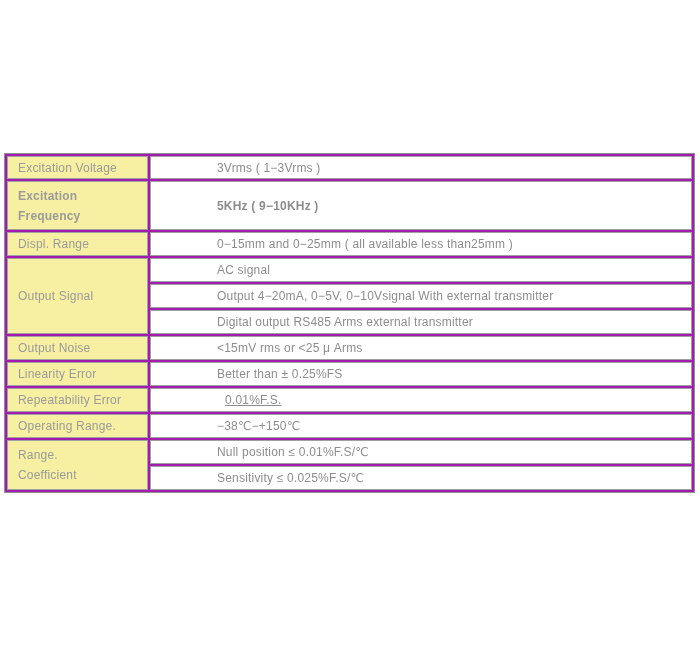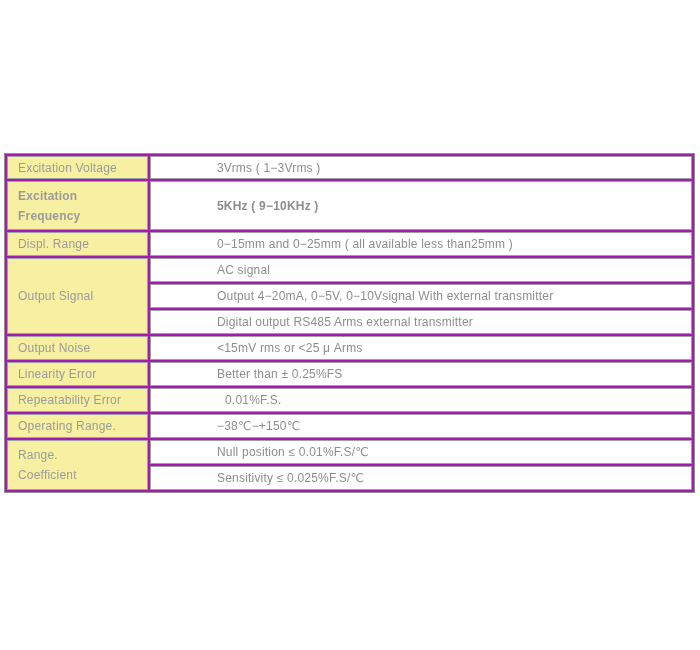--- a/index.html
+++ b/index.html
@@ -43,21 +43,21 @@
     font-size: 12px;
     padding: 0 4px 0 10px;
     white-space: pre-line;
     line-height: 20px;
   }
   td.value {
     background: #ffffff;
     color: #8d8d8d;
     padding: 0 6px 0 66px;
   }
-  td.value.indent { padding-left: 74px; }
+  td.value.indent { padding-left: 74px; text-decoration: underline; }
   tr.h23 td { height: 21px; }
   tr.h24 td { height: 22px; }
   tr.h49 td { height: 47px; font-weight: bold; }
 </style>
 </head>
 <body>
 
 <div class="page">
   <table class="spec">
     <colgroup>

